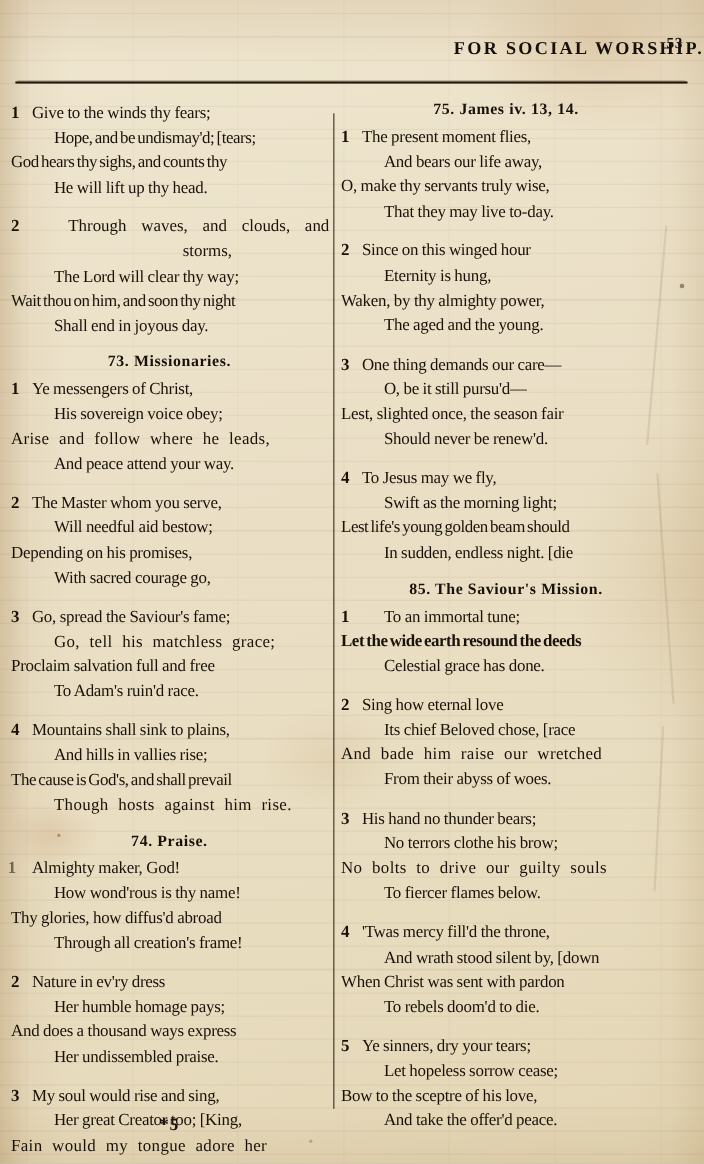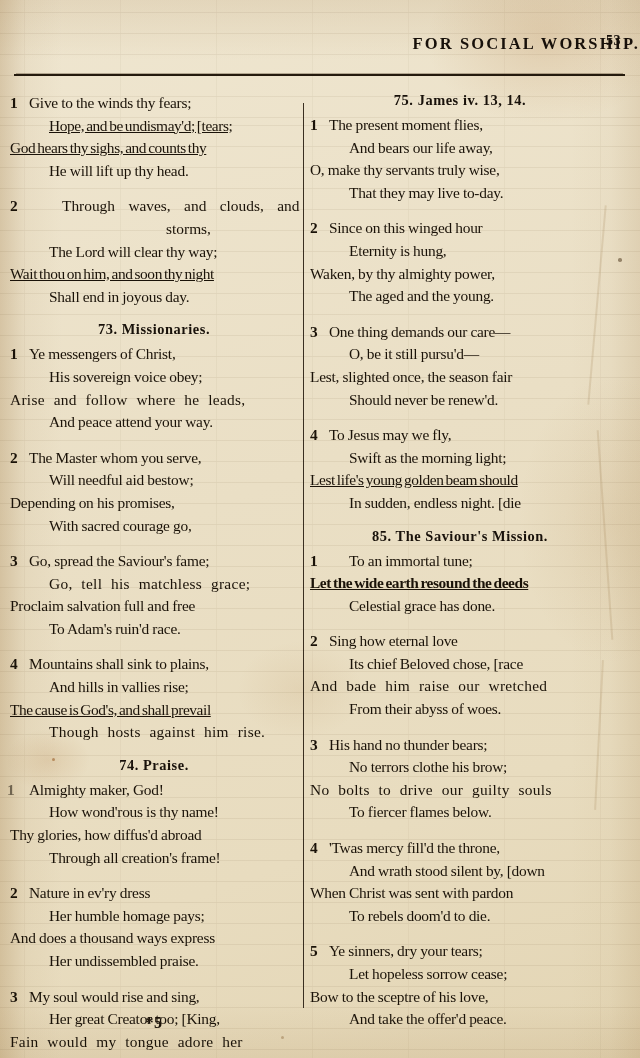--- a/index.html
+++ b/index.html
@@ -144,21 +144,21 @@
     font-size: 15.4px;
     line-height: 22.6px;
     white-space: nowrap;
     color: #1a1208;
   }
   .line.ind    { padding-left: 20px; }
   .line.hang   { padding-left: 0; margin-left: -19px; }
   .line.just   { letter-spacing: 0.02em; word-spacing: 0.30em; }
   .line.just2  { word-spacing: 0.62em; margin-left: 33px; }
   .line.tight  { letter-spacing: -0.24px; word-spacing: -0.02em; }
-  .line.tight2 { letter-spacing: -0.42px; word-spacing: -0.09em; text-decoration: underline; }
+  .line.tight2 { letter-spacing: -0.42px; word-spacing: -0.09em; }
   .line.bolder { font-weight: bold; }
 
   .signature {
     position: absolute;
     left: 10px;
     top: 1014px;
     width: 288px;
     text-align: center;
     font-weight: bold;
     font-size: 16px;

